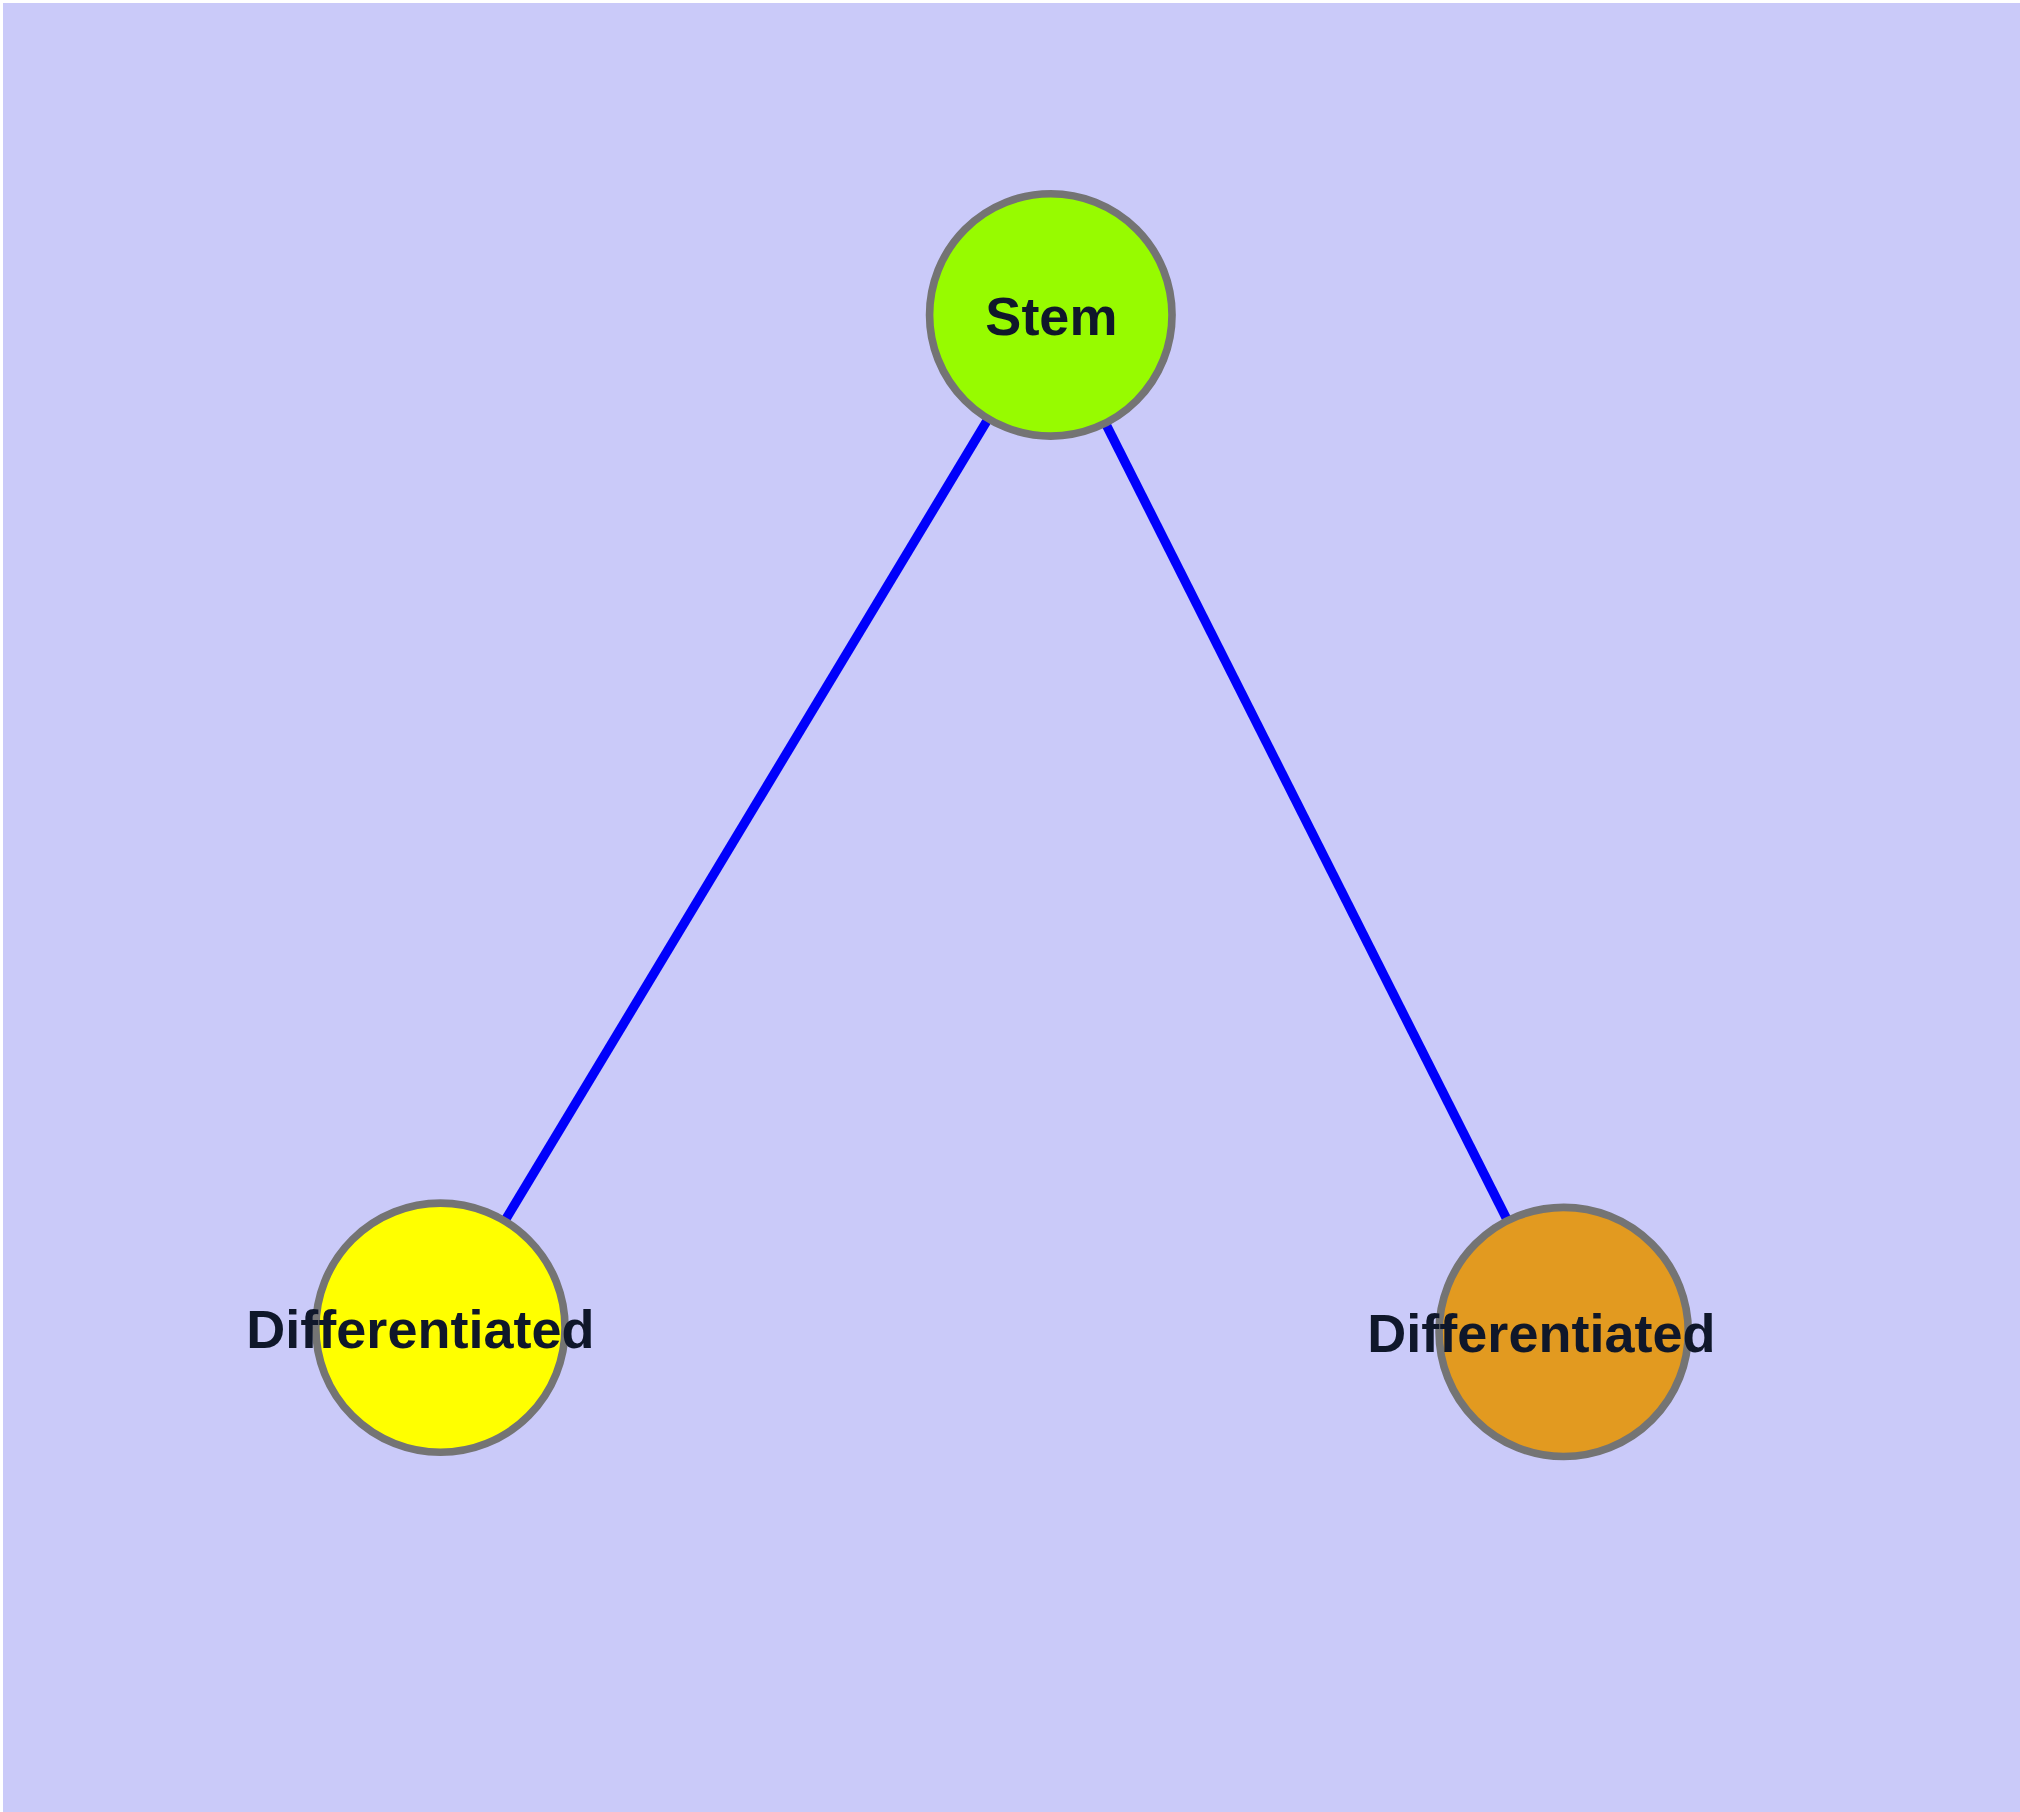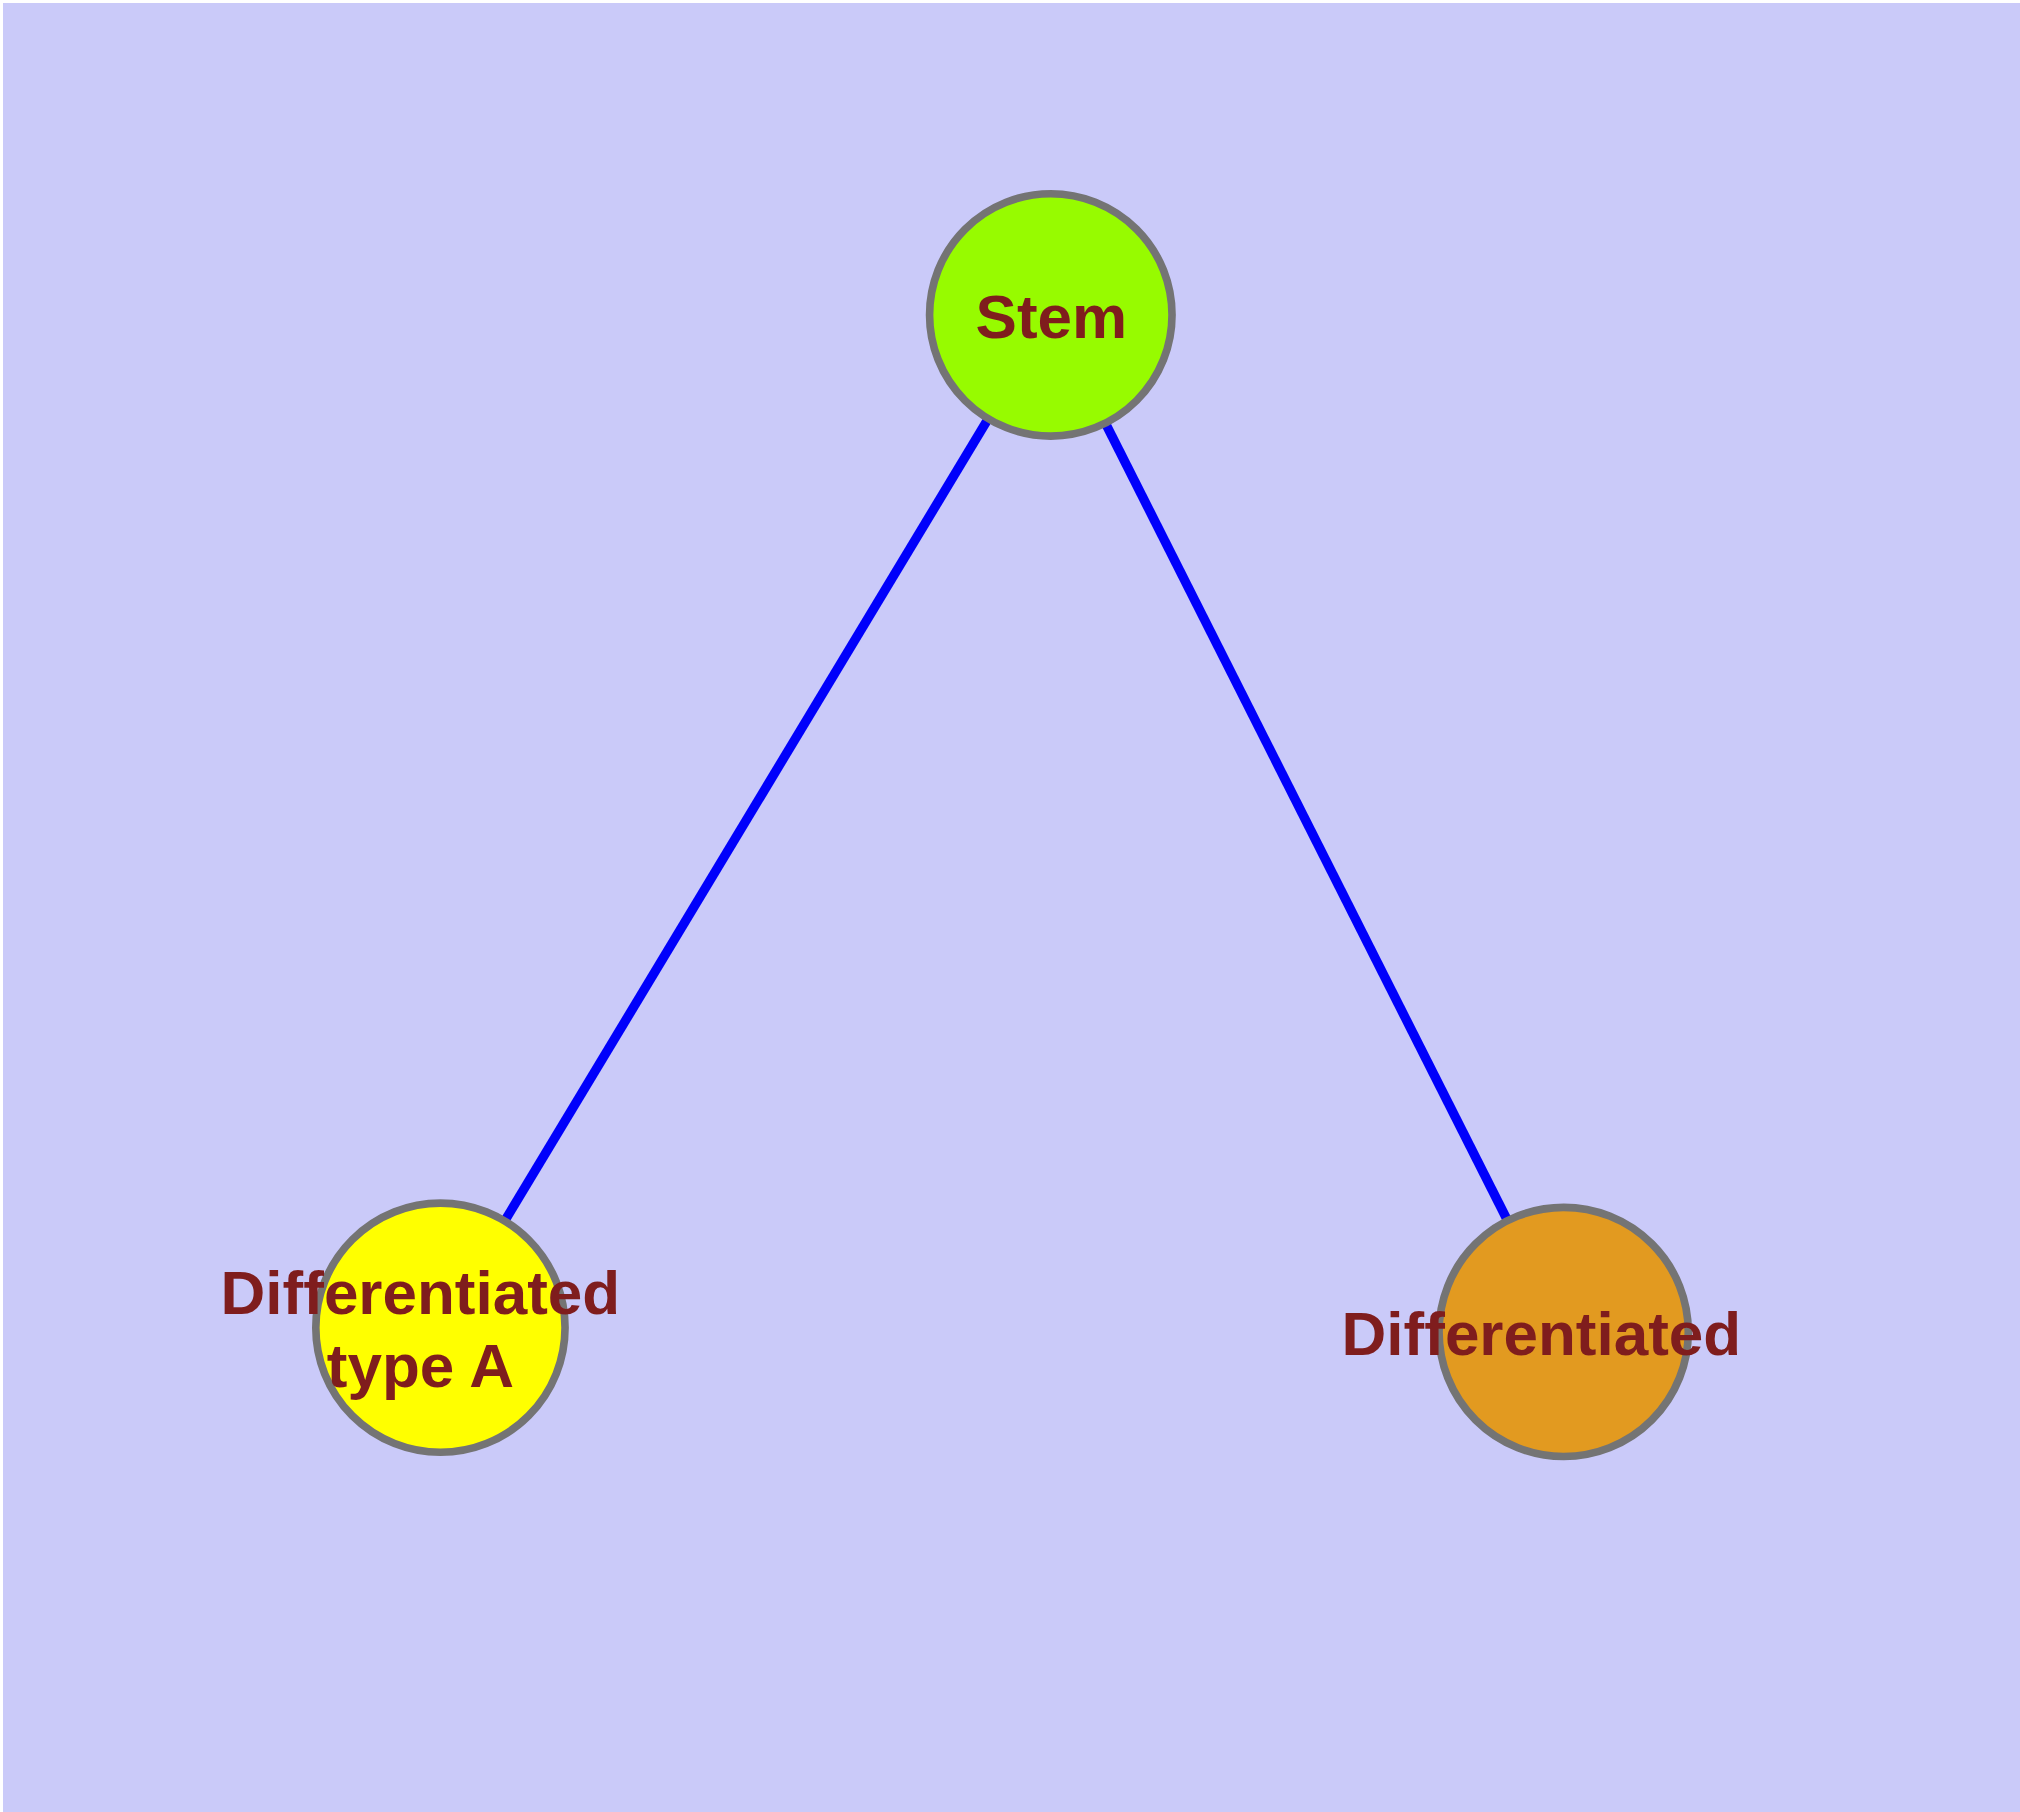--- a/index.html
+++ b/index.html
@@ -28,23 +28,23 @@
     position: absolute;
     left: 0; top: 0;
     width: 100%;
     height: 100%;
     display: block;
   }
   .node-label {
     position: absolute;
     transform: translate(-50%, -50%);
     text-align: center;
-    color: #7f1d1d;
+    color: #0f172a;
     font-weight: bold;
-    font-size: 62px;
+    font-size: 54px;
     line-height: 1.17;
     white-space: nowrap;
     letter-spacing: 0px;
   }
 </style>
 </head>
 <body>
 
 <div class="stage">
   <div class="canvas">
@@ -58,21 +58,20 @@
       <circle cx="516" cy="1563" r="147" stroke-width="9" stroke="#747474" fill="#FFFF00"></circle>
       <circle cx="1841" cy="1568" r="147" stroke-width="9" stroke="#747474" fill="#E29A20"></circle>
     </svg>
 
     <div class="node-label" style="left:1048px; top:314px;">
       <span>Stem</span>
     </div>
 
     <div class="node-label" style="left:417px; top:1327px;">
       <div>Differentiated</div>
-      <div>type A</div>
     </div>
 
     <div class="node-label" style="left:1538px; top:1331px;">
       <div>Differentiated</div>
     </div>
 
   </div>
 </div>
 
 

